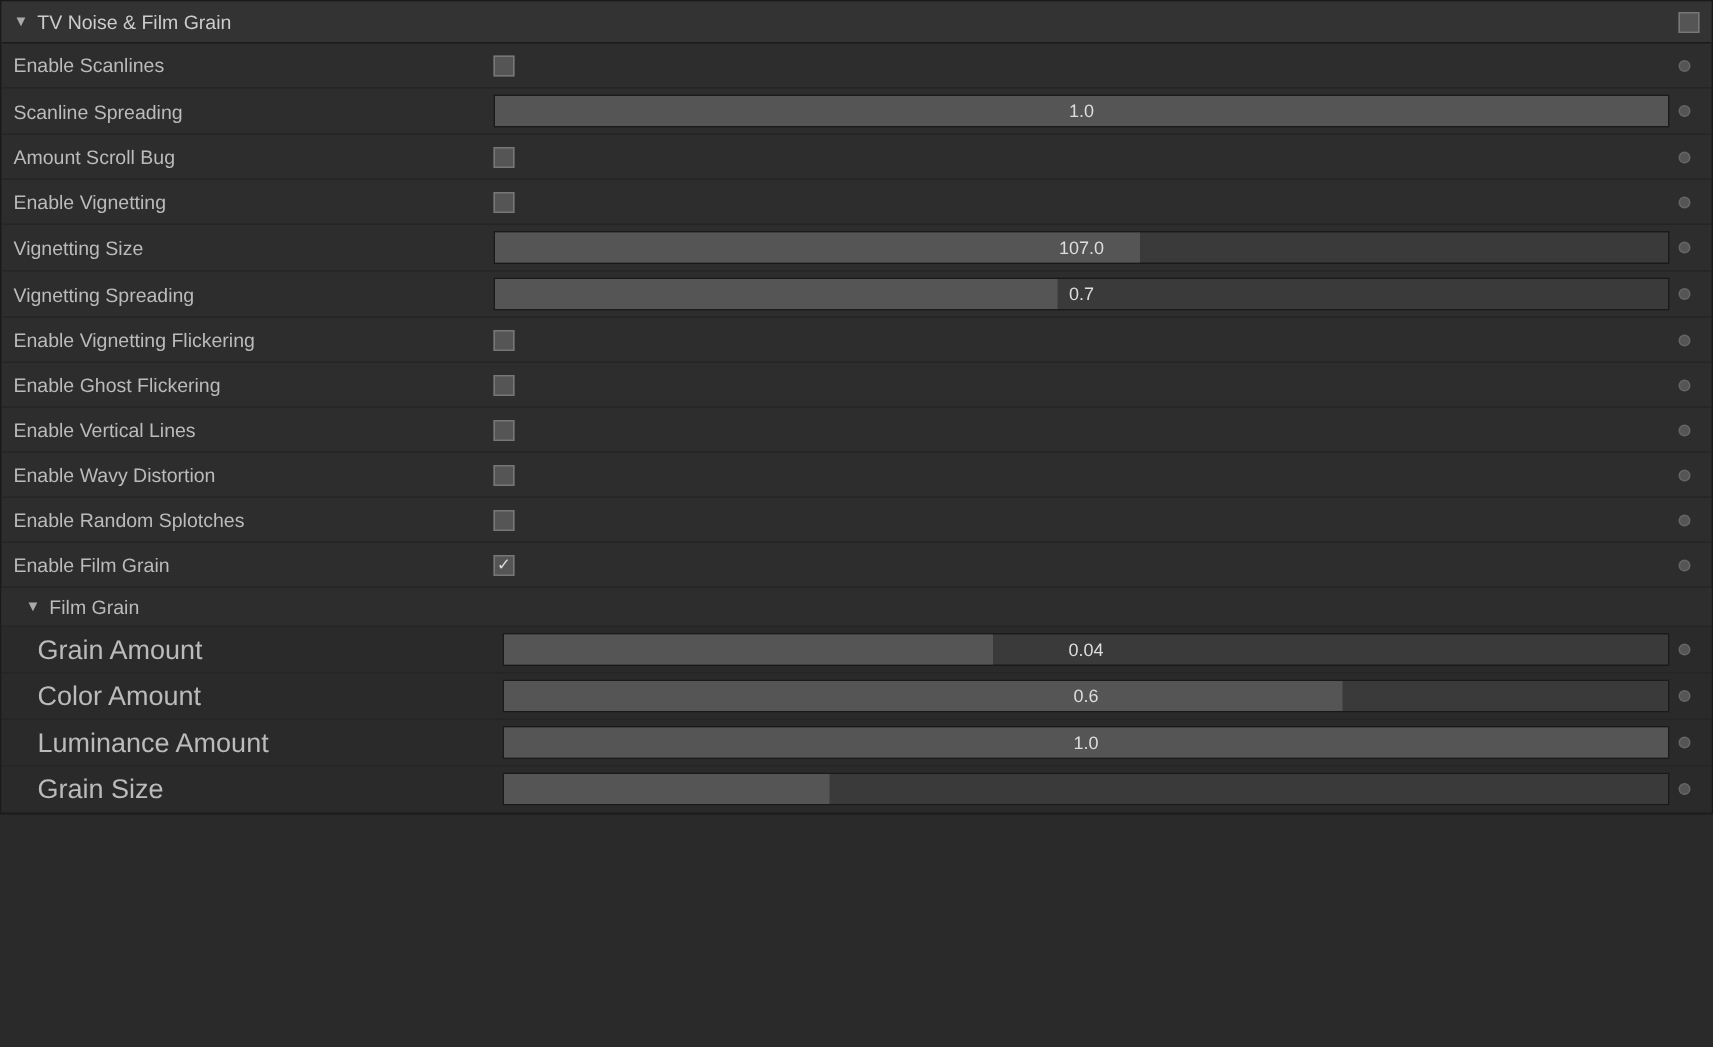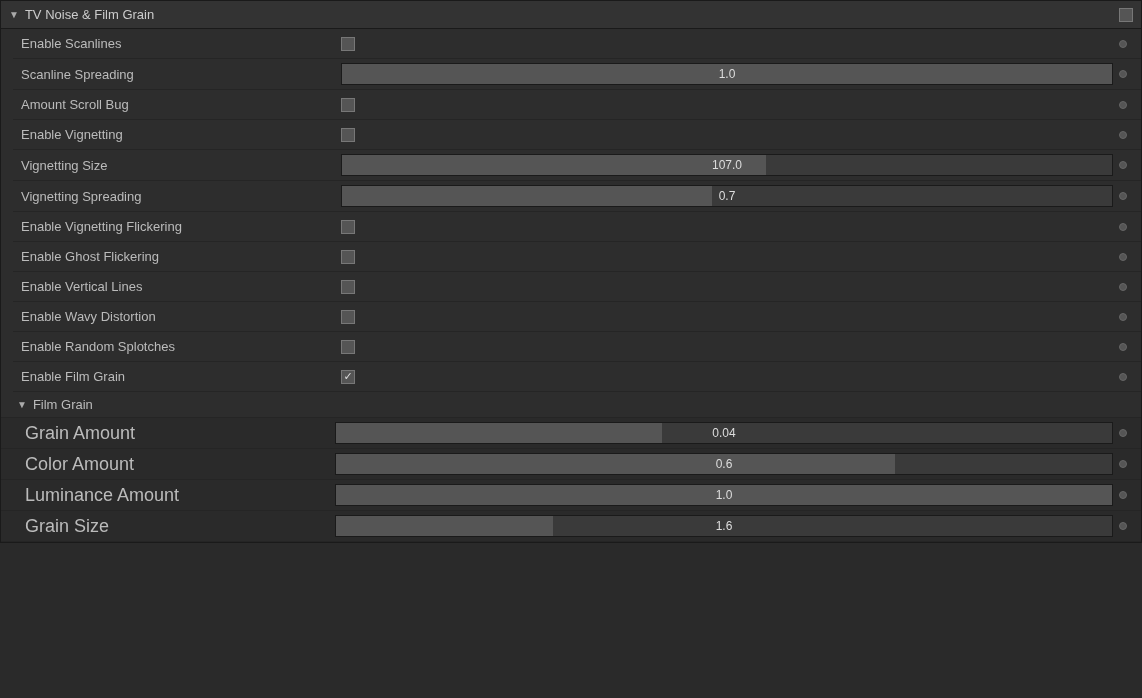--- a/index.html
+++ b/index.html
@@ -38,21 +38,20 @@
       color: #ccc;
       font-size: 13px;
       font-weight: 500;
     }
     .row {
       display: flex;
       align-items: center;
       padding: 4px 8px;
       border-bottom: 1px solid #252525;
       min-height: 30px;
-      margin-left: 12px;
     }
     .row-label {
       flex: 0 0 320px;
       color: #bbb;
       font-size: 13px;
     }
     .row-control {
       flex: 1;
       display: flex;
       align-items: center;
@@ -321,21 +320,20 @@
           </div>
           <div class="row-dot">
             <div class="dot"></div>
           </div>
         </div>
         <div class="sub-row">
           <div class="sub-row-label">Grain Size</div>
           <div class="sub-row-control">
             <div class="slider-container" style="flex: 1 1 0%;">
               <div class="slider-fill" style="width: 28%;"></div>
-              <div class="slider-value">1.6</div>
             </div>
           </div>
           <div class="row-dot">
             <div class="dot"></div>
           </div>
         </div>
       </div>
   </div>
 </div>
 

